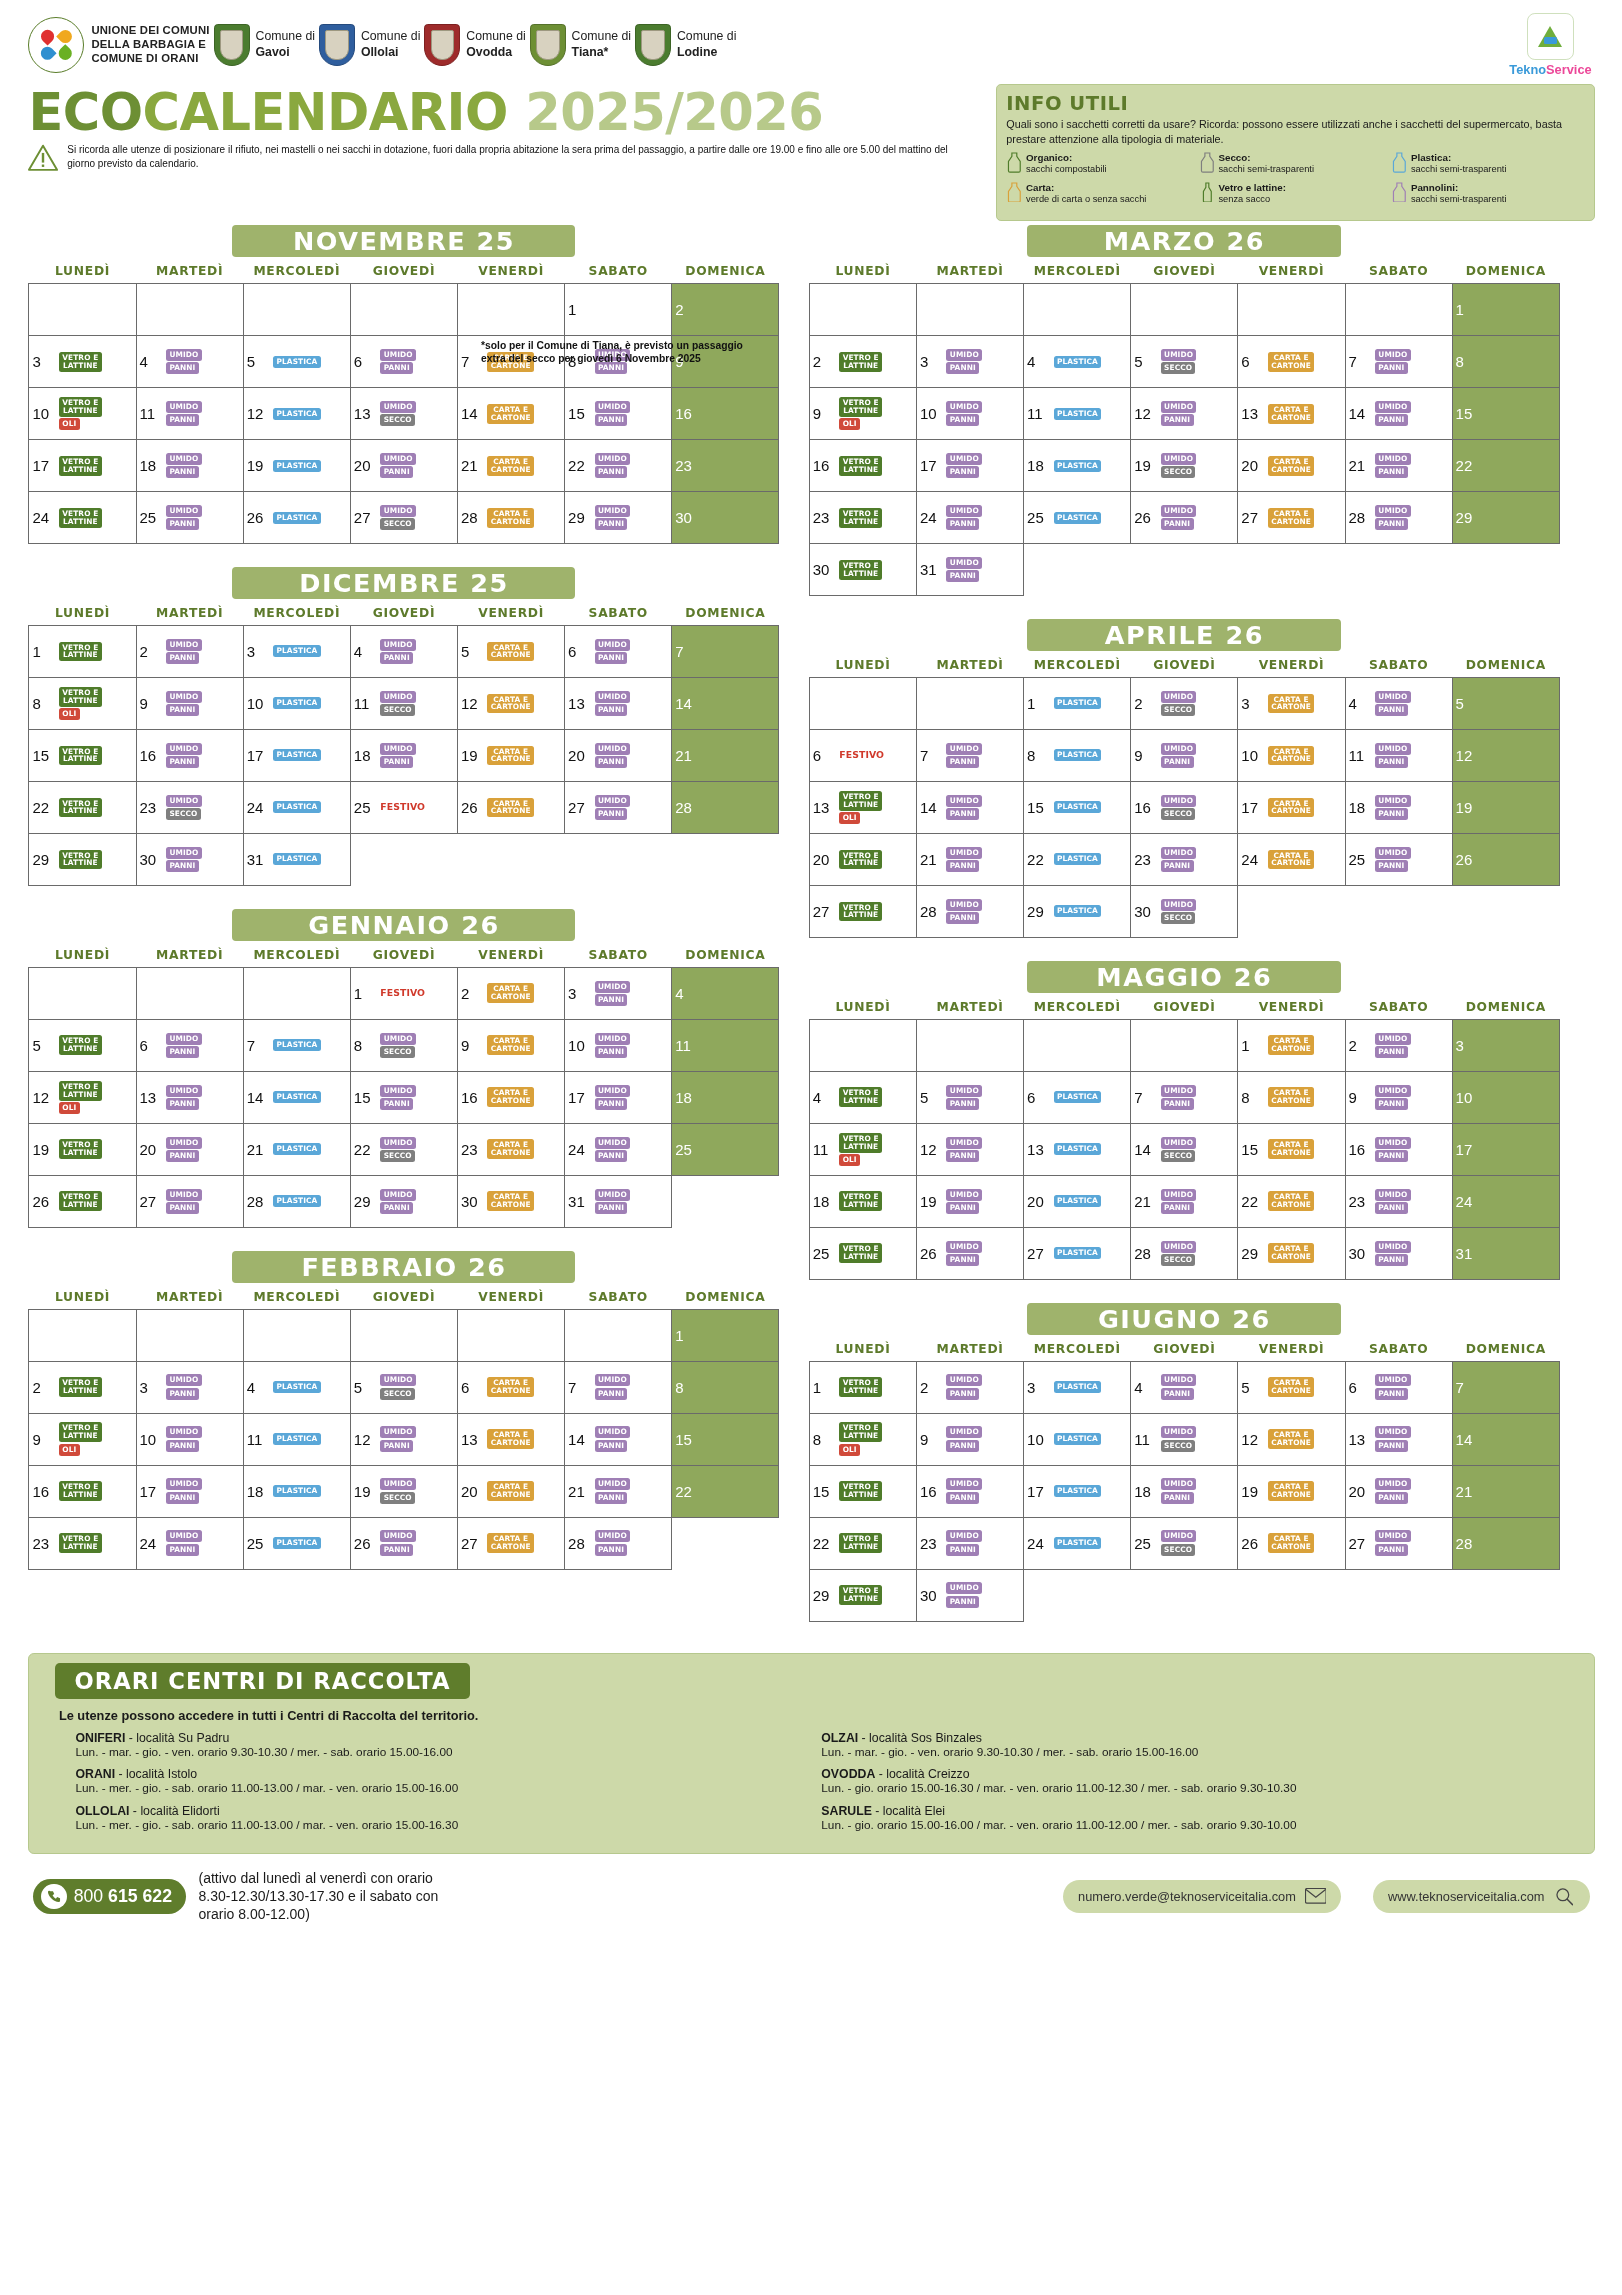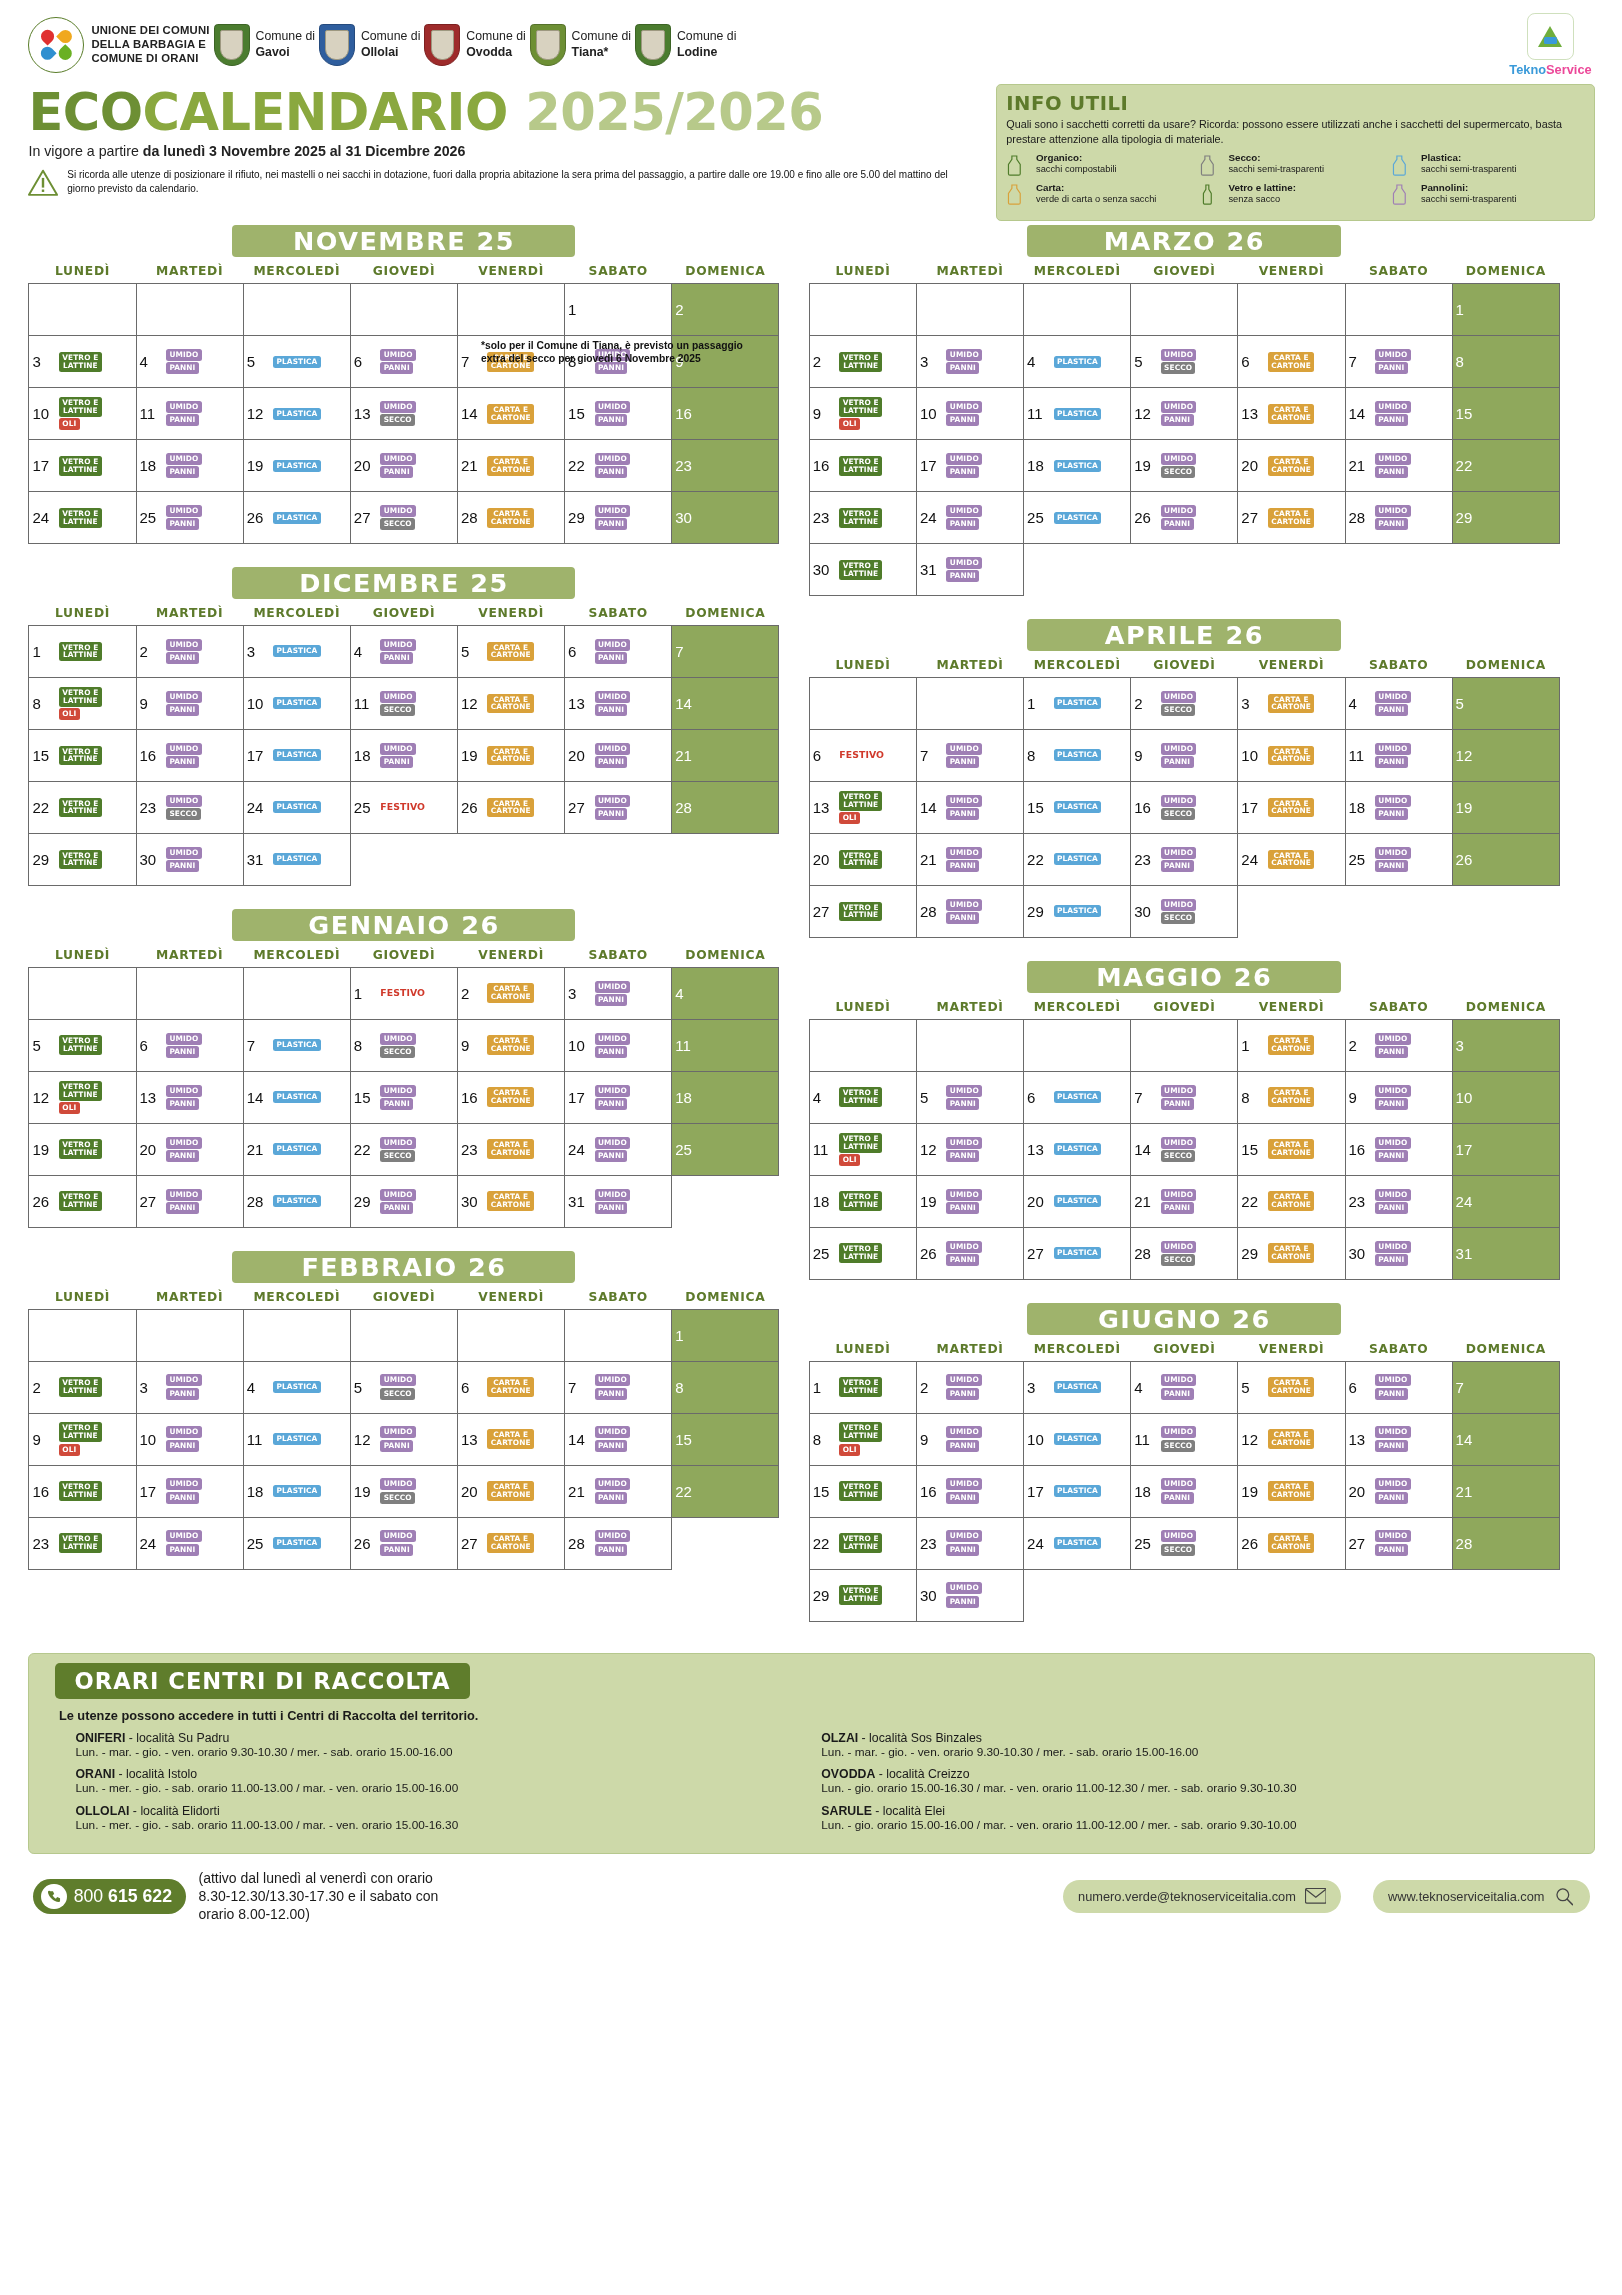--- a/index.html
+++ b/index.html
@@ -121,21 +121,21 @@
     border-radius:4.9px;
     padding:6.9px 9.8px 8.8px 9.8px;
     box-sizing:border-box;
   }
   .info-utili h2{
     font-family:"DejaVu Sans", sans-serif;
     margin:0 0 2.9px 0;font-size:19.6px;color:#5d7a2b;letter-spacing:0.5px;font-weight:700;
   }
   .info-utili p{margin:0 0 6.9px 0;font-size:10.8px;line-height:1.3;color:#1a1a1a;}
   .legend{display:flex;flex-wrap:wrap;}
-  .legend .li{width:33.33%;display:flex;gap:13px;align-items:flex-end;margin-bottom:5.9px;}
+  .legend .li{width:33.33%;display:flex;gap:3px;align-items:flex-start;margin-bottom:5.9px;}
   .bagicon{width:16.7px;height:20.6px;flex:none;}
   .bagicon svg{display:block;}
   .legend .lt{font-size:9.3px;line-height:1.22;}
   .legend .lt b{display:block;font-weight:700;font-size:9.8px;}
 
   .tiana-note{
     position:absolute;
     font-size:10.3px;line-height:1.3;font-weight:700;color:#111;
     width:275px;
   }
@@ -341,21 +341,20 @@
       <div class="tk-mark">
           <div class="tk-tri"></div>
         </div>
       <div class="tk-name"><span>Tekno</span><span style="color:#ec4899">Service</span></div>
     </div>
   </div>
 
   <div class="titlerow">
     <div class="title-left">
       <h1 class="eco"><span class="g1">ECO</span><span class="g2">CALENDARIO </span><span class="g3">2025/2026</span></h1>
-      <div class="subtitle"><span>In vigore a partire </span><b>da lunedì 3 Novembre 2025 al 31 Dicembre 2026</b></div>
       <div class="warnbox">
         <div class="warn-ico">
           <svg width="30" height="27.5" viewBox="0 0 62 56">
               <polygon points="31,3 60,53 2,53" fill="none" stroke="#6d8f34" stroke-width="4" stroke-linejoin="round"></polygon>
               <rect x="28.5" y="18" width="5" height="20" fill="#6d8f34"></rect>
               <rect x="28.5" y="42" width="5" height="5" fill="#6d8f34"></rect>
             </svg>
         </div>
         <div class="warn-text">Si ricorda alle utenze di posizionare il rifiuto, nei mastelli o nei sacchi in dotazione, fuori dalla propria abitazione la sera prima del passaggio, a partire dalle ore 19.00 e fino alle ore 5.00 del mattino del giorno previsto da calendario.</div>
       </div>

